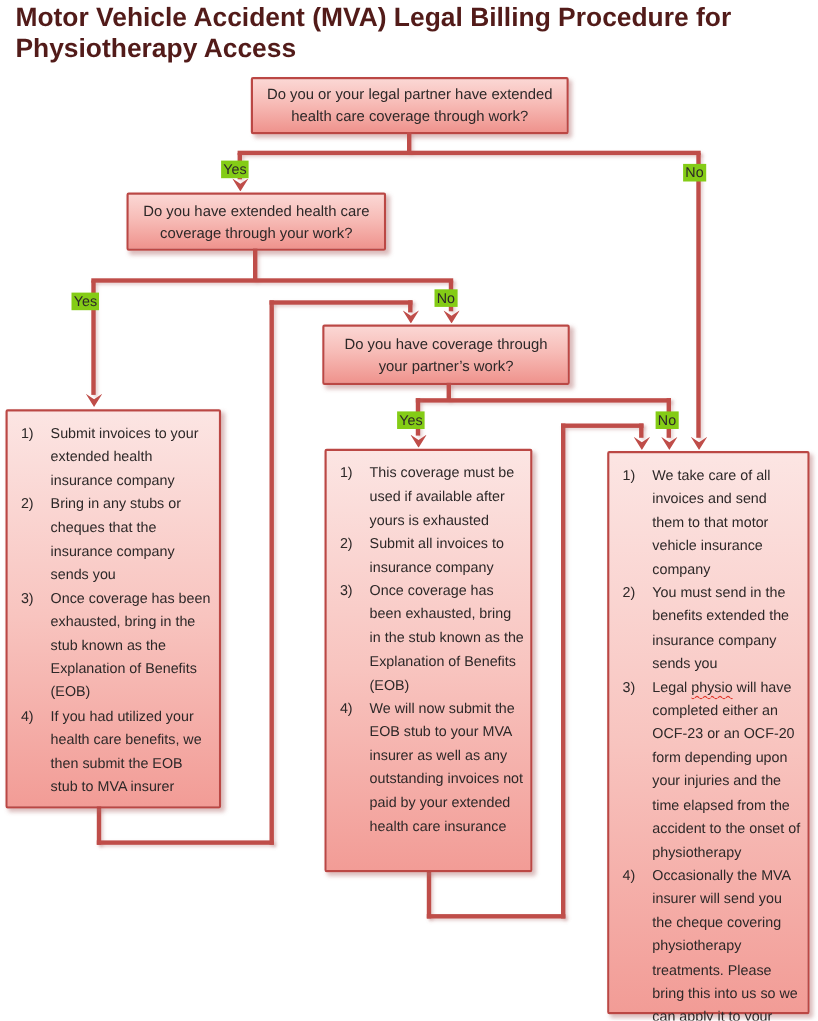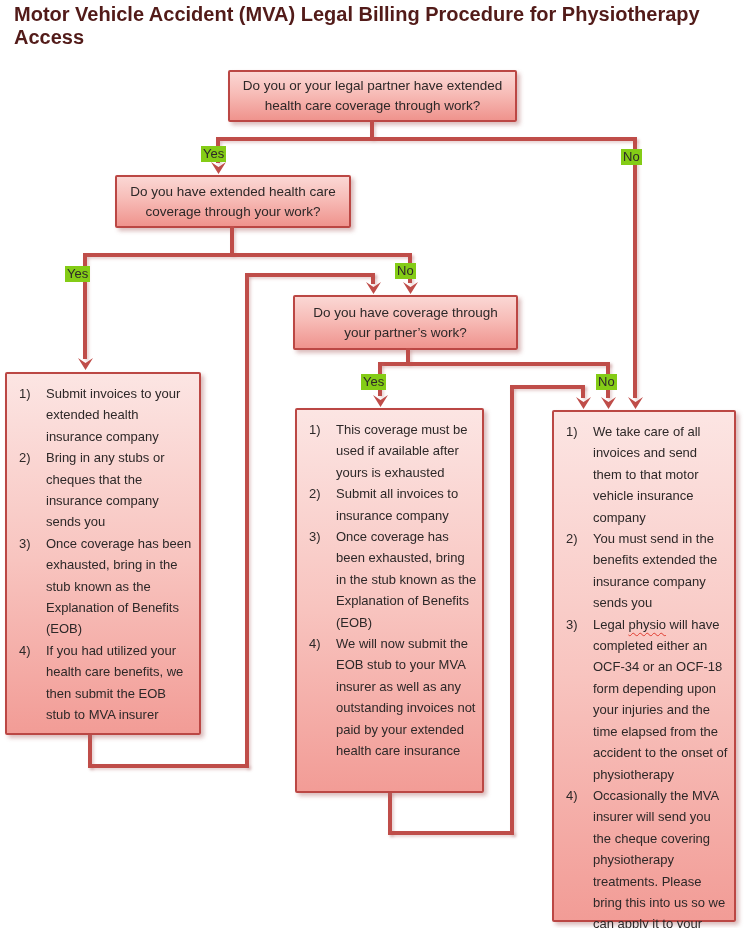--- a/index.html
+++ b/index.html
@@ -2,21 +2,21 @@
 <html><head>
 <meta charset="utf-8">
 <style>
   html,body{margin:0;padding:0;background:#ffffff;}
   .canvas{
     position:relative;width:744px;height:928px;background:#ffffff;
     font-family:"Liberation Sans", sans-serif;color:#2d2828;overflow:hidden;
   }
   .title{
     position:absolute;left:14px;top:3px;width:716px;
-    font-size:20px;font-weight:bold;color:#521b19;letter-spacing:0px;
+    font-size:24px;font-weight:bold;color:#521b19;letter-spacing:0px;
   }
   .box{
     position:absolute;box-sizing:border-box;
     border:2px solid #bb4744;border-radius:2px;
     background:linear-gradient(180deg,#fbd7d4 0%,#f7bcb7 45%,#ef938d 100%);
     box-shadow:3px 3px 4px rgba(173,104,104,0.45);
   }
   .qbox{
     display:flex;align-items:center;justify-content:center;text-align:center;
     font-size:13.5px;line-height:20px;padding:4px 12px;color:#2d2828;
@@ -151,21 +151,21 @@
       <span class="num">1)</span>
       <span class="txt">We take care of all invoices and send them to that motor vehicle insurance company</span>
     </div>
     <div class="item">
       <span class="num">2)</span>
       <span class="txt">You must send in the benefits extended the insurance company sends you</span>
     </div>
     <div class="item">
       <span class="num">3)</span>
       <span class="txt">
-        <span>Legal </span><span class="squiggle">physio</span><span> will have completed either an OCF-34 or an OCF-18 form depending upon your injuries and the time elapsed from the accident to the onset of physiotherapy</span>
+        <span>Legal </span><span class="squiggle">physio</span><span> will have completed either an OCF-23 or an OCF-20 form depending upon your injuries and the time elapsed from the accident to the onset of physiotherapy</span>
       </span>
     </div>
     <div class="item">
       <span class="num">4)</span>
       <span class="txt">Occasionally the MVA insurer will send you the cheque covering physiotherapy treatments. Please bring this into us so we can apply it to your account</span>
     </div>
   </div>
 
 </div>
 

